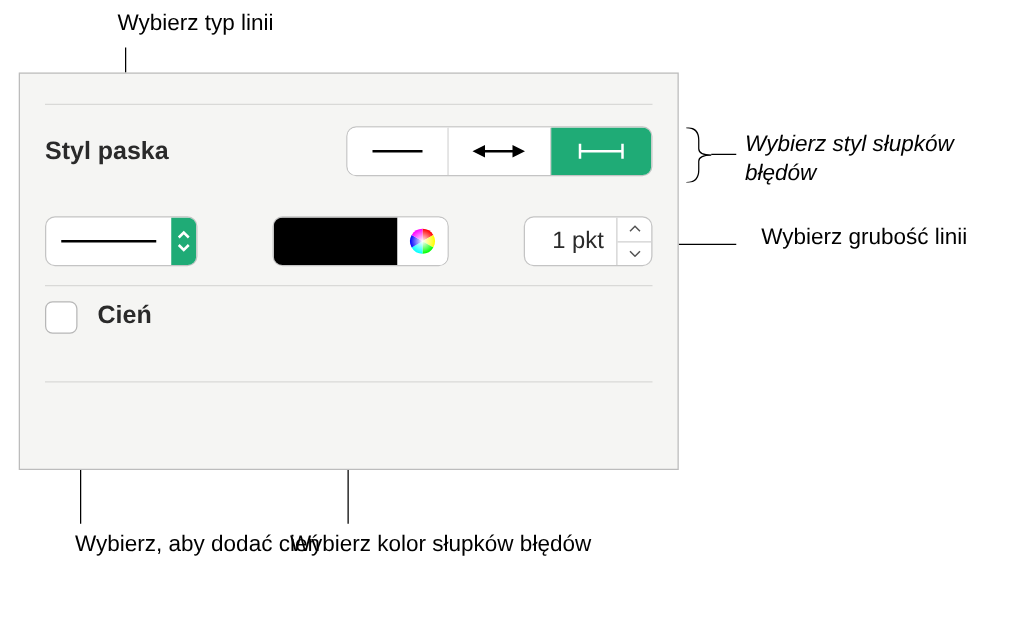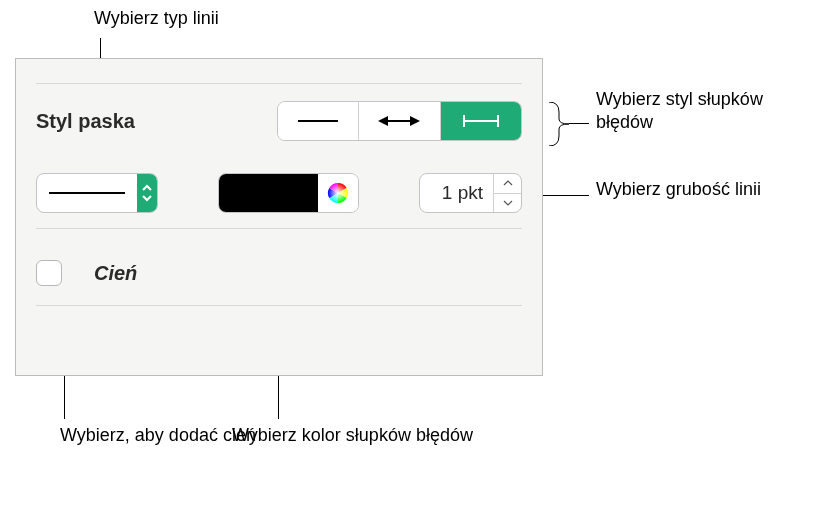--- a/index.html
+++ b/index.html
@@ -143,25 +143,24 @@
     .stepper-btn {
       flex: 1;
       display: flex;
       align-items: center;
       justify-content: center;
       cursor: pointer;
     }
     .stepper-btn:first-child { border-bottom: 1px solid #d0d0d0; }
     .row3 {
       display: flex;
-      align-items: center;
+      align-items: flex-start;
       height: 76px;
-      gap: 32px;
+      gap: 16px;
       padding-top: 12px;
-      font-style: italic;
     }
     .checkbox {
       width: 26px;
       height: 26px;
       border: 1px solid #b7b7b7;
       border-radius: 6px;
       background: #fff;
       cursor: pointer;
     }
     .check-label {
@@ -185,30 +184,30 @@
       position: absolute;
     }
     svg { display: block; }
   </style>
 </head>
 <body>
 
 <div class="callout" style="left:94px; top:7px;">Wybierz typ linii</div>
 <div class="leader leader-v" style="left:100px; top:38px; height:144px;"></div>
 
-<div class="callout" style="left:596px; top:88px;">Wybierz styl słupków błędów</div>
+<div class="callout" style="left:596px; top:104px;font-style:italic;">Wybierz styl słupków błędów</div>
 
 <div class="brace" style="left:547px; top:102px;">
   <svg width="40" height="44" viewBox="0 0 40 44">
     <path d="M 2 0 Q 12 0 12 10 L 12 17 Q 12 22 22 22 Q 12 22 12 27 L 12 34 Q 12 44 2 44" fill="none" stroke="#000" stroke-width="1"></path>
   </svg>
 </div>
 <div class="leader leader-h" style="left:569px; top:123px; width:20px;"></div>
 
-<div class="callout" style="left:596px; top:178px;">Wybierz grubość linii</div>
+<div class="callout" style="left:609px; top:178px;">Wybierz grubość linii</div>
 <div class="leader leader-h" style="left:541px; top:195px; width:48px;"></div>
 
 <div class="callout" style="left:232px; top:424px;">Wybierz kolor słupków błędów</div>
 <div class="leader leader-v" style="left:278px; top:212px; height:207px;"></div>
 
 <div class="callout" style="left:60px; top:424px;">Wybierz, aby dodać cień</div>
 <div class="leader leader-v" style="left:64px; top:308px; height:111px;"></div>
 
 <div class="panel">
   <div class="panel-inner">

